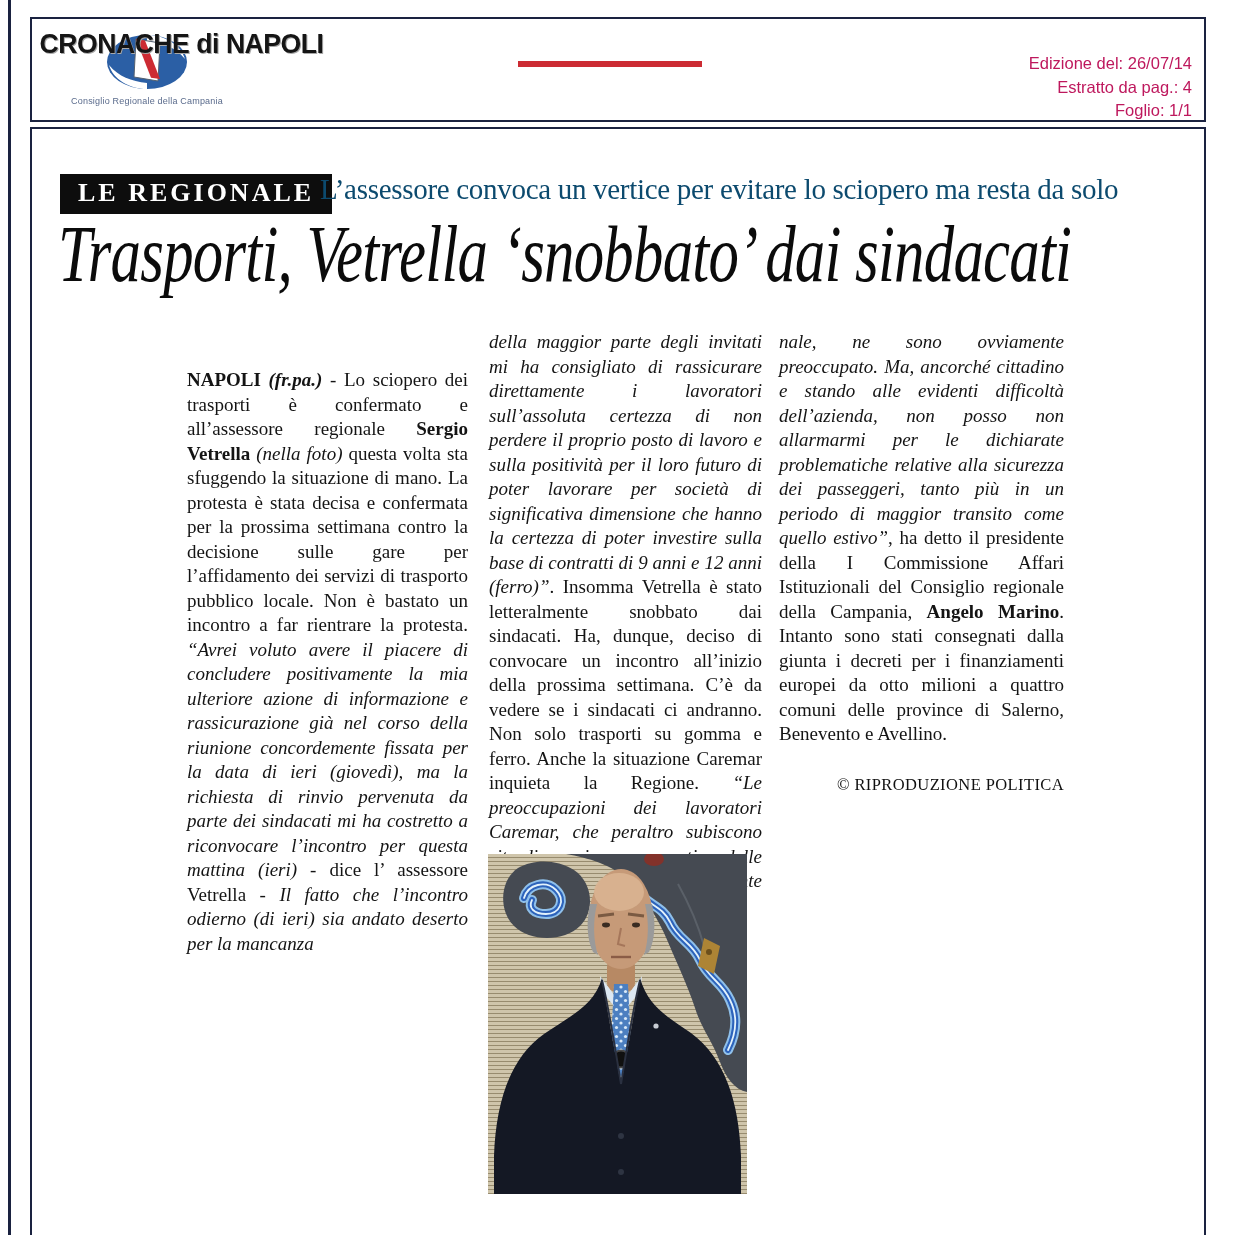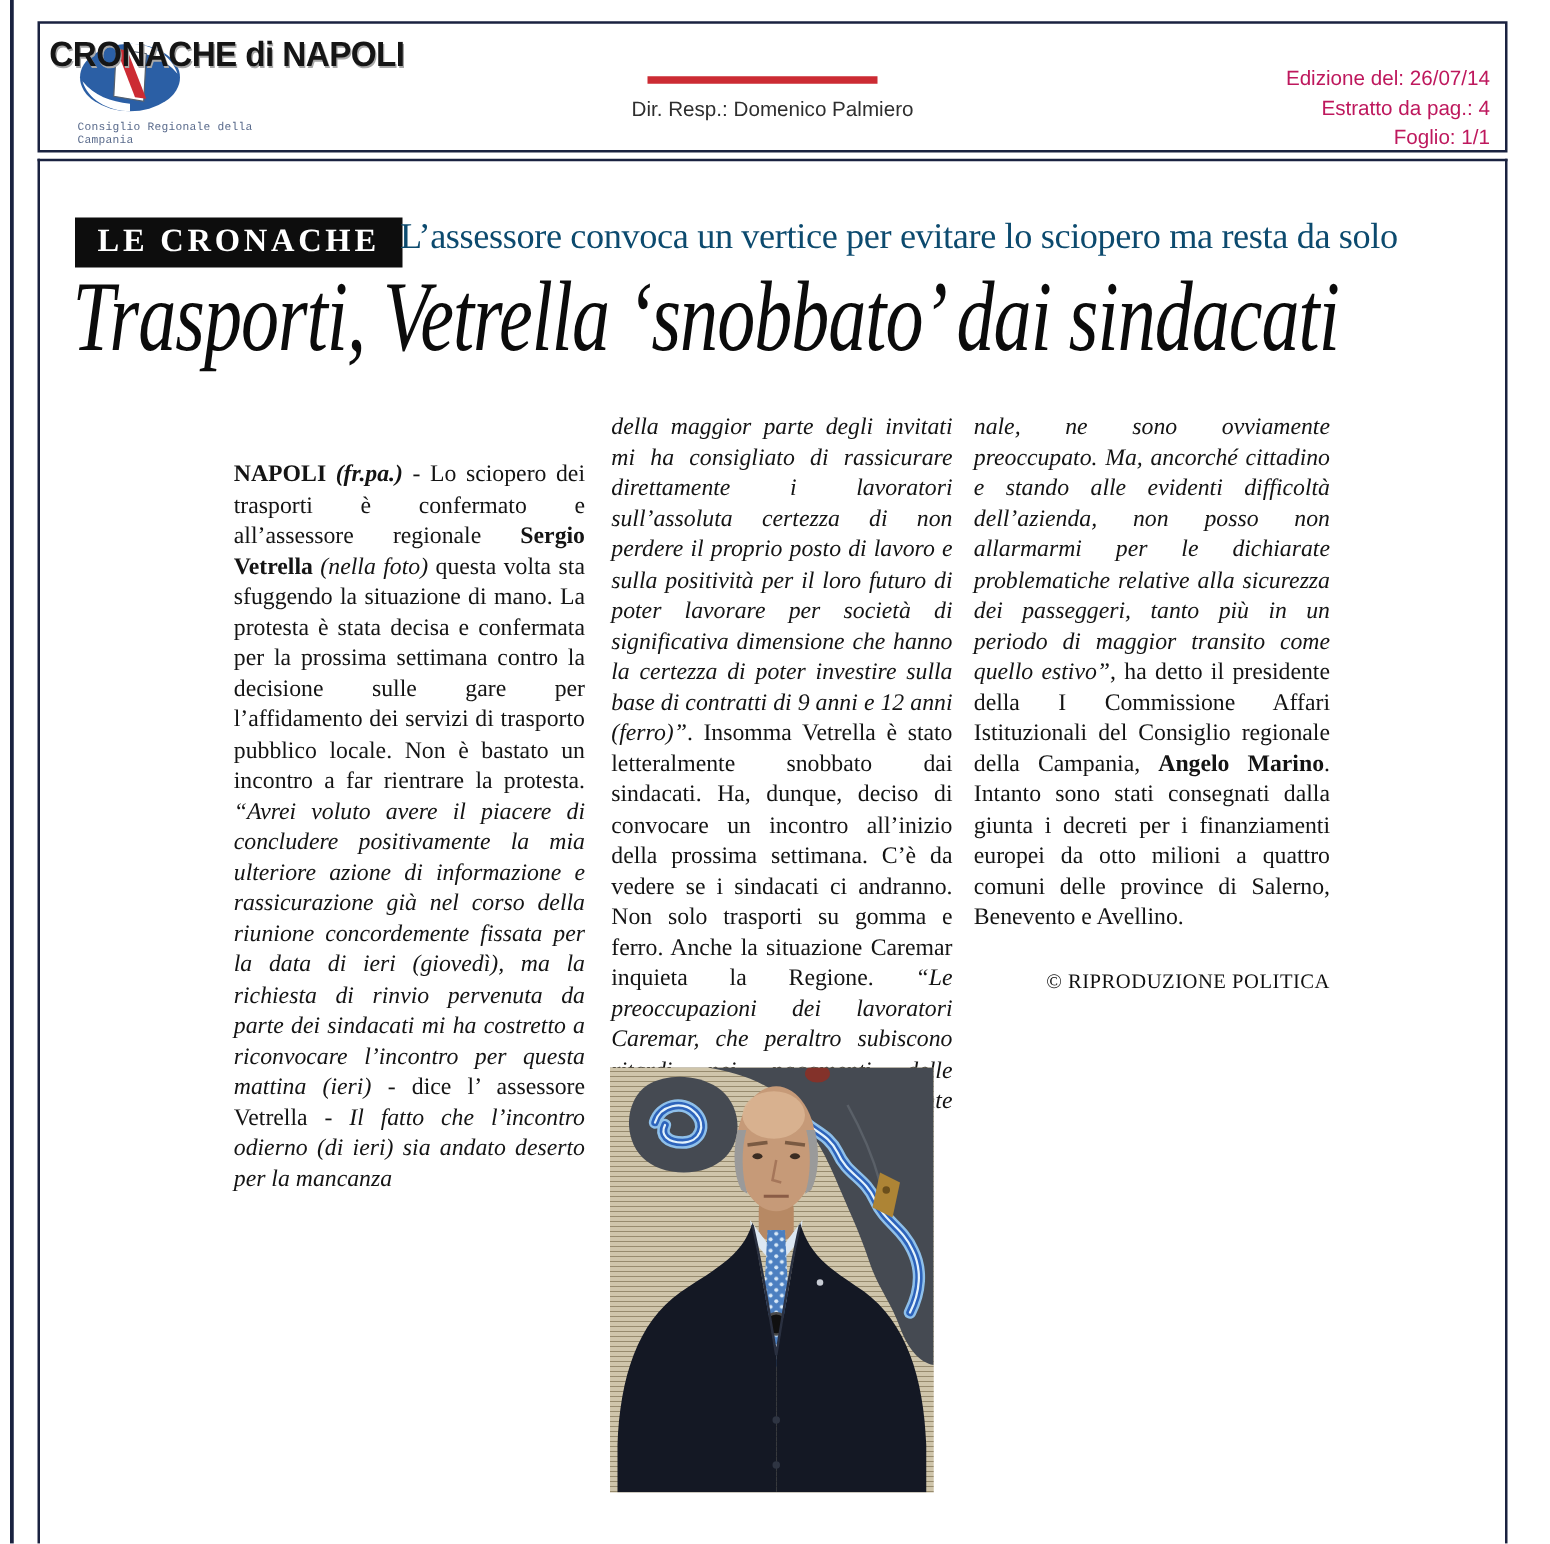--- a/index.html
+++ b/index.html
@@ -3,21 +3,21 @@
 <meta charset="utf-8">
 <style>
   html,body{margin:0;padding:0;background:#fff;}
   .page{position:relative;width:1240px;height:1235px;background:#ffffff;overflow:hidden;
         font-family:"Liberation Sans",sans-serif;color:#1b1b1b;}
   .spine{position:absolute;left:8px;top:0;width:3px;height:1235px;background:#1a2240;}
 
   
   .header-box{position:absolute;left:30px;top:17px;width:1176px;height:105px;
               border:2px solid #1a2240;box-sizing:border-box;background:#fff;}
-  .logo-wrap{position:absolute;left:30px;top:14px;width:170px;text-align:left;font-family:Liberation Mono, monospace;}
+  .logo-wrap{position:absolute;left:30px;top:14px;width:170px;text-align:center;}
   .logo-caption{font-size:9px;color:#5a6b8c;margin-top:1px;letter-spacing:.2px;}
   .section-label{position:absolute;left:8px;top:82px;font-size:17px;color:#2e2e2e;letter-spacing:.3px;}
   .masthead-wrap{position:absolute;left:0;right:17px;top:9px;text-align:left;text-decoration:underline;}
   .masthead-title{display:inline-block;font-size:28px;font-weight:bold;letter-spacing:-.5px;
                   color:#151515;text-shadow:1px 1px 0 #a8a8a8;transform:scaleX(.95);transform-origin:center;}
   .masthead-bar{width:184px;height:6px;margin:1px auto 0;}
   .center-lines{position:absolute;left:0;right:0;text-align:center;font-size:16.5px;color:#2e2e2e;}
   .director-line{top:60px;}
   .stats-line{top:83px;}
   .right-lines{position:absolute;right:12px;top:33px;text-align:right;font-size:16.5px;
@@ -67,31 +67,30 @@
           <path d="M31,6 L40,7.5 L55,46 L46,44.8 Z" fill="#cc2b33"></path>
         </svg>
       </span>
       <div class="logo-caption">Consiglio Regionale della Campania</div>
     </div>
 
     <div class="masthead-wrap">
       <div class="masthead-title">CRONACHE di NAPOLI</div>
       <div class="masthead-bar" style="background: rgb(204, 43, 51);"></div>
     </div>
-    <div class="center-lines director-line">Dir. Resp.: Domenico Palmiero</div>
 
     <div class="right-lines">
       <div>Edizione del: 26/07/14</div>
       <div>Estratto da pag.: 4</div>
       <div>Foglio: 1/1</div>
     </div>
   </div>
 
   <div class="body-box">
-    <div class="kicker" style="background: rgb(13, 13, 13);">LE CRONACHE</div>
+    <div class="kicker" style="background: rgb(13, 13, 13);">LE REGIONALE</div>
     <div class="strapline">L’assessore convoca un vertice per evitare lo sciopero ma resta da solo</div>
     <div class="headline">Trasporti, Vetrella ‘snobbato’ dai sindacati</div>
 
     <div class="col col-1"><span class="b">NAPOLI </span><span class="bi">(fr.pa.) </span><span>- Lo sciopero dei trasporti è confermato e all’assessore regionale </span><span class="b">Sergio Vetrella </span><span class="i">(nella foto) </span><span>questa volta sta sfuggendo la situazione di mano. La protesta è stata decisa e confermata per la prossima settimana contro la decisione sulle gare per l’affidamento dei servizi di trasporto pubblico locale. Non è bastato un incontro a far rientrare la protesta. </span><span class="i">“Avrei voluto avere il piacere di concludere positivamente la mia ulteriore azione di informazione e rassicurazione già nel corso della riunione concordemente fissata per la data di ieri (giovedì), ma la richiesta di rinvio pervenuta da parte dei sindacati mi ha costretto a riconvocare l’incontro per questa mattina (ieri) </span><span>- dice l’ assessore Vetrella - </span><span class="i">Il fatto che l’incontro odierno (di ieri) sia andato deserto per la mancanza</span></div>
     <div class="col col-2"><span class="i">della maggior parte degli invitati mi ha consigliato di rassicurare direttamente i lavoratori sull’assoluta certezza di non perdere il proprio posto di lavoro e sulla positività per il loro futuro di poter lavorare per società di significativa dimensione che hanno la certezza di poter investire sulla base di contratti di 9 anni e 12 anni (ferro)”</span><span>. Insomma Vetrella è stato letteralmente snobbato dai sindacati. Ha, dunque, deciso di convocare un incontro all’inizio della prossima settimana. C’è da vedere se i sindacati ci andranno. Non solo trasporti su gomma e ferro. Anche la situazione Caremar inquieta la Regione. </span><span class="i">“Le preoccupazioni dei lavoratori Caremar, che peraltro subiscono ritardi nei pagamenti delle spettanze, sono ovviamente legittime e, da consigliere regio-</span></div>
     <div class="col col-3">
       <span><span class="i">nale, ne sono ovviamente preoccupato. Ma, ancorché cittadino e stando alle evidenti difficoltà dell’azienda, non posso non allarmarmi per le dichiarate problematiche relative alla sicurezza dei passeggeri, tanto più in un periodo di maggior transito come quello estivo”</span><span>, ha detto il presidente della I Commissione Affari Istituzionali del Consiglio regionale della Campania, </span><span class="b">Angelo Marino</span><span>. Intanto sono stati consegnati dalla giunta i decreti per i finanziamenti europei da otto milioni a quattro comuni delle province di Salerno, Benevento e Avellino.</span></span>
       <div class="copyright">© RIPRODUZIONE POLITICA</div>
     </div>
 

